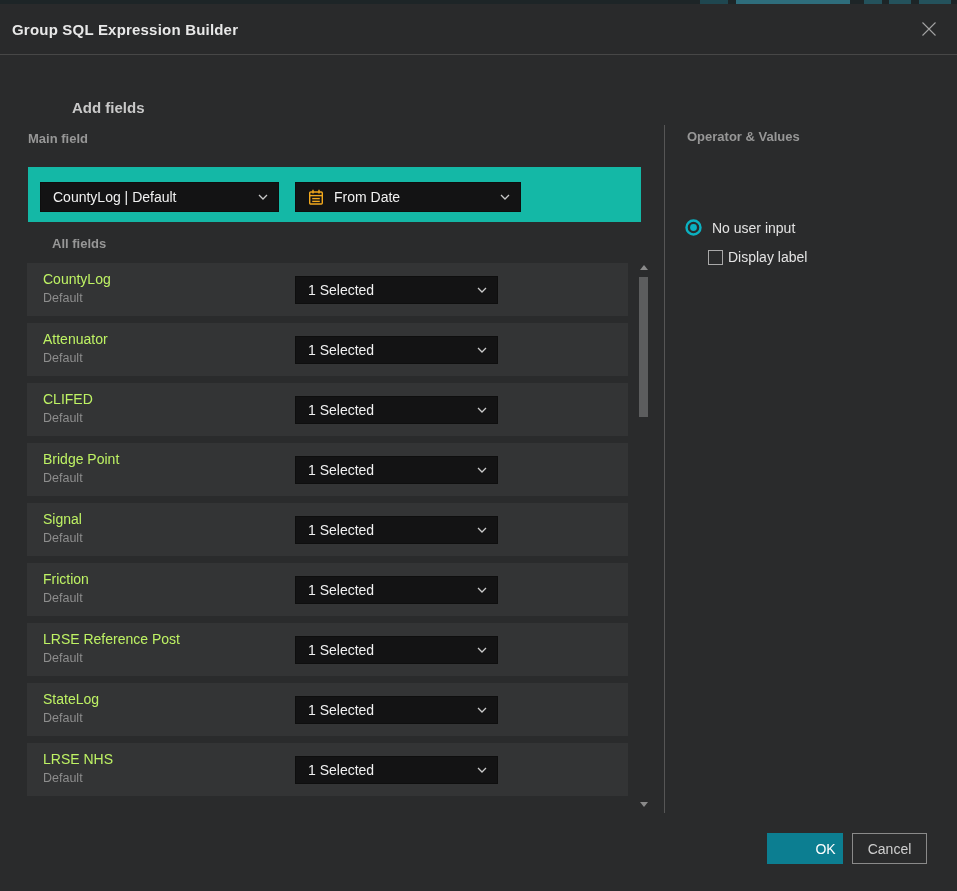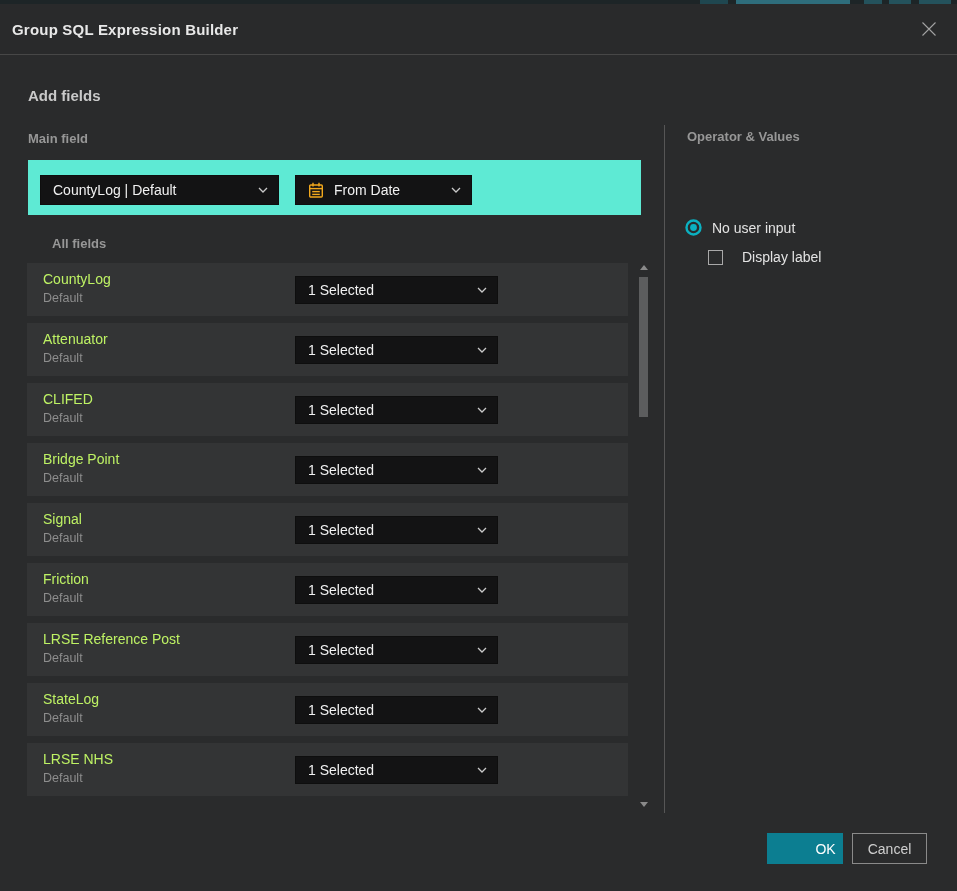--- a/index.html
+++ b/index.html
@@ -21,31 +21,31 @@
     position:absolute; top:0; left:0; width:100%; height:51px;
     background:#292a2b; border-bottom:1px solid #474747;
     display:flex; align-items:center; padding:0 16px 0 12px;
   }
   .titlebar .title { font-size:15px; font-weight:bold; color:#e8e8e8; letter-spacing:.2px; }
   .close-btn { margin-left:auto; width:24px; height:24px; display:flex; align-items:center; justify-content:center; cursor:pointer; background:none; border:none; }
 
   .heading { position:absolute; left:28px; font-size:15px; font-weight:bold; color:#c9c9c9; }
   .sub-label { position:absolute; left:28px; font-size:13px; font-weight:bold; color:#979797; }
 
-  .mainfield-box { position:absolute; left:28px; top:156px; width:613px; height:55px; background:#5eead4; }
+  .mainfield-box { position:absolute; left:28px; top:163px; width:613px; height:55px; background:#14b8a6; }
 
   .dd {
     background:#131314; height:30px; display:flex; align-items:center;
     padding:0 10px 0 12px; cursor:pointer; border:1px solid #0e0e0e;
   }
   .dd .dd-text { font-size:14px; color:#f1f1f1; white-space:nowrap; }
   .dd .chev { margin-left:auto; display:flex; }
 
   .dd-source { position:absolute; left:12px; top:15px; width:239px; }
-  .dd-field  { position:absolute; left:267px; top:15px; width:177px; }
+  .dd-field  { position:absolute; left:267px; top:15px; width:226px; }
   .dd-field .cal { margin-right:10px; display:flex; }
 
   .fields-list { position:absolute; left:27px; top:259px; width:601px; }
   .field-row {
     position:relative; height:53px; margin-bottom:7px; background:#333435;
   }
   .field-row .f-name { position:absolute; left:16px; top:8px; font-size:14px; color:#bef264; }
   .field-row .f-sub  { position:absolute; left:16px; top:28px; font-size:12.5px; color:#8d8d8d; }
   .field-row .dd { position:absolute; left:268px; top:13px; width:203px; height:28px; }
 
@@ -59,21 +59,21 @@
   .v-divider { position:absolute; left:664px; top:121px; width:1px; height:688px; background:#565656; }
 
   
   .op-heading { position:absolute; left:687px; top:125px; font-size:13px; font-weight:bold; color:#979797; }
   .dd-operator { position:absolute; left:687px; top:152px; width:240px; height:28px; }
 
   .radio-row { position:absolute; left:685px; top:215px; display:flex; align-items:center; cursor:pointer; }
   .radio-row .r-label { margin-left:10px; font-size:14px; color:#e3e3e3; }
   .check-row { position:absolute; left:708px; top:245px; display:flex; align-items:center; cursor:pointer; }
   .checkbox { width:15px; height:15px; border:1px solid #a9a9a9; background:transparent; }
-  .check-row .c-label { margin-left:19px; font-size:14px; color:#e3e3e3; }
+  .check-row .c-label { margin-left:5px; font-size:14px; color:#e3e3e3; }
 
   
   .btn-ok {
     position:absolute; left:767px; top:829px; width:76px; height:31px;
     border:none; color:#ffffff; font-size:14px; font-family:inherit; cursor:pointer;padding-left:41px;
   }
   .btn-cancel {
     position:absolute; left:852px; top:829px; width:75px; height:31px;
     background:transparent; border:1px solid #8a8a8a; color:#cfcfcf;
     font-size:14px; font-family:inherit; cursor:pointer;
@@ -94,21 +94,21 @@
 
   <div class="titlebar">
     <span class="title">Group SQL Expression Builder</span>
     <button class="close-btn">
       <svg width="16" height="16" viewBox="0 0 16 16">
         <path d="M1.5 1.5 L14.5 14.5 M14.5 1.5 L1.5 14.5" stroke="#a3a3a3" stroke-width="1.1" fill="none"></path>
       </svg>
     </button>
   </div>
 
-  <div class="heading" style="top:83px;">Add fields</div>
+  <div class="heading" style="top:95px;margin-left:44px;">Add fields</div>
 
   <div class="sub-label" style="top:127px;">Main field</div>
 
   <div class="mainfield-box">
     <div class="dd dd-source">
       <span class="dd-text">CountyLog | Default</span>
       <span class="chev">
         <svg width="10" height="6" viewBox="0 0 10 6">
             <polyline points="1,1 5,5 9,1" fill="none" stroke="#c9c9c9" stroke-width="1.3"></polyline>
           </svg>

